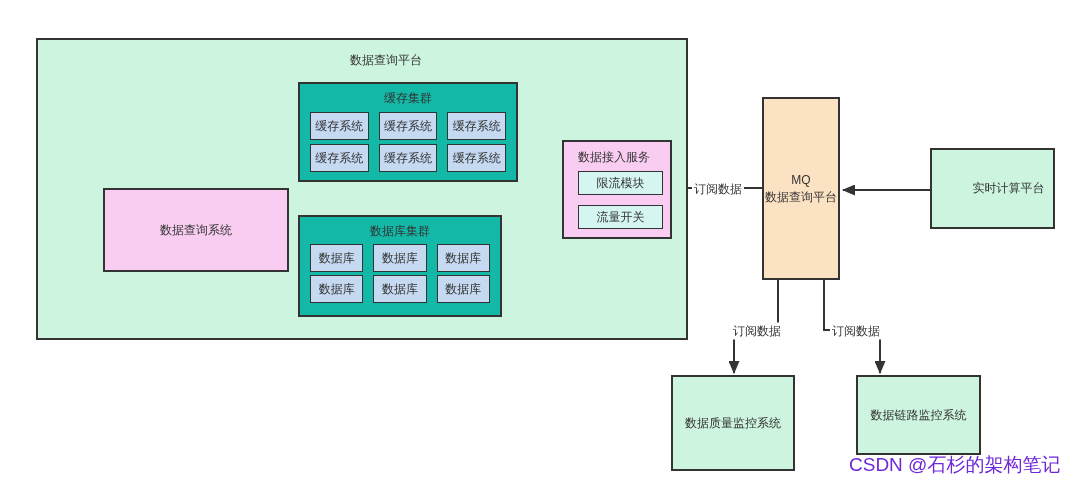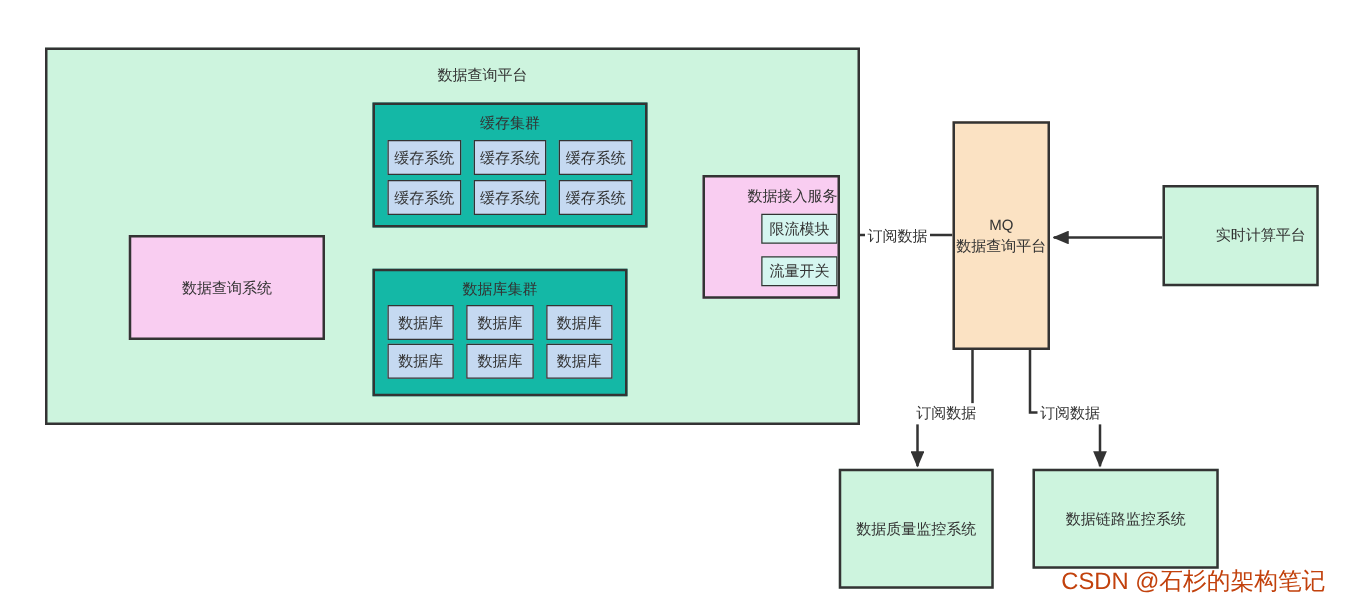--- a/index.html
+++ b/index.html
@@ -45,21 +45,21 @@
   }
   .platform-title {
     position: absolute;
     left: 0; right: 0; top: 12px;
     text-align: center;
     padding-left: 48px;
   }
   
   .query-system {
     left: 65px; top: 148px;
-    width: 157px; height: 84px;
+    width: 186px; height: 84px;
     background: #f9cdf1;
   }
   
   .cluster {
     background: #14b8a6;
     display: flex;
     flex-direction: column;
   }
   .cache-cluster { left: 260px; top: 42px; width: 220px; height: 100px; }
   .db-cluster    { left: 260px; top: 175px; width: 204px; height: 102px; }
@@ -84,63 +84,64 @@
     align-items: center;
     justify-content: center;
   }
   
   .access-service {
     left: 524px; top: 100px;
     width: 110px; height: 99px;
     background: #f9cdf1;
     display: flex;
     flex-direction: column;
-    align-items: flex-end;
+    align-items: flex-start;
+    padding-left: 14px;
   }
   .access-title { padding-top: 7px; height: 23px; }
   .module {
-    width: 61px; height: 24px;
+    width: 85px; height: 24px;
     background: #d5f6f0;
     border: 1.5px solid #333333;
     display: flex;
     align-items: center;
     justify-content: center;
     margin-top: 6px;
   }
   .module + .module { margin-top: 10px; }
   
   .mq {
     left: 762px; top: 97px;
     width: 78px; height: 183px;
     background: #fbe2c3;
     flex-direction: column;
     line-height: 17px;
   }
   
   .green-box { background: #cdf4de; }
   .realtime  { left: 930px; top: 148px; width: 125px; height: 81px; padding-left: 32px; }
   .quality-monitor { left: 671px; top: 375px; width: 124px; height: 96px; }
-  .link-monitor    { left: 826px; top: 375px; width: 149px; height: 80px; }
+  .link-monitor    { left: 856px; top: 375px; width: 125px; height: 80px; }
   
   .edge-label {
     position: absolute;
     transform: translate(-50%, -50%);
     background: #ffffff;
     padding: 0 2px;
     white-space: nowrap;
   }
   .lbl-mq-access { left: 718px; top: 189px; }
   .lbl-quality   { left: 757px; top: 331px; }
   .lbl-link      { left: 856px; top: 331px; }
   
   .watermark {
     position: absolute;
     left: 849px; top: 452px;
     font-size: 19px;
-    color: #c2410c;
+    color: #6d28d9;
     white-space: nowrap;
   }
 </style>
 </head>
 <body>
 
 <div class="canvas">
 
   <svg class="edges" width="1080" height="482" viewBox="0 0 1080 482" xmlns="http://www.w3.org/2000/svg">
     <defs>

